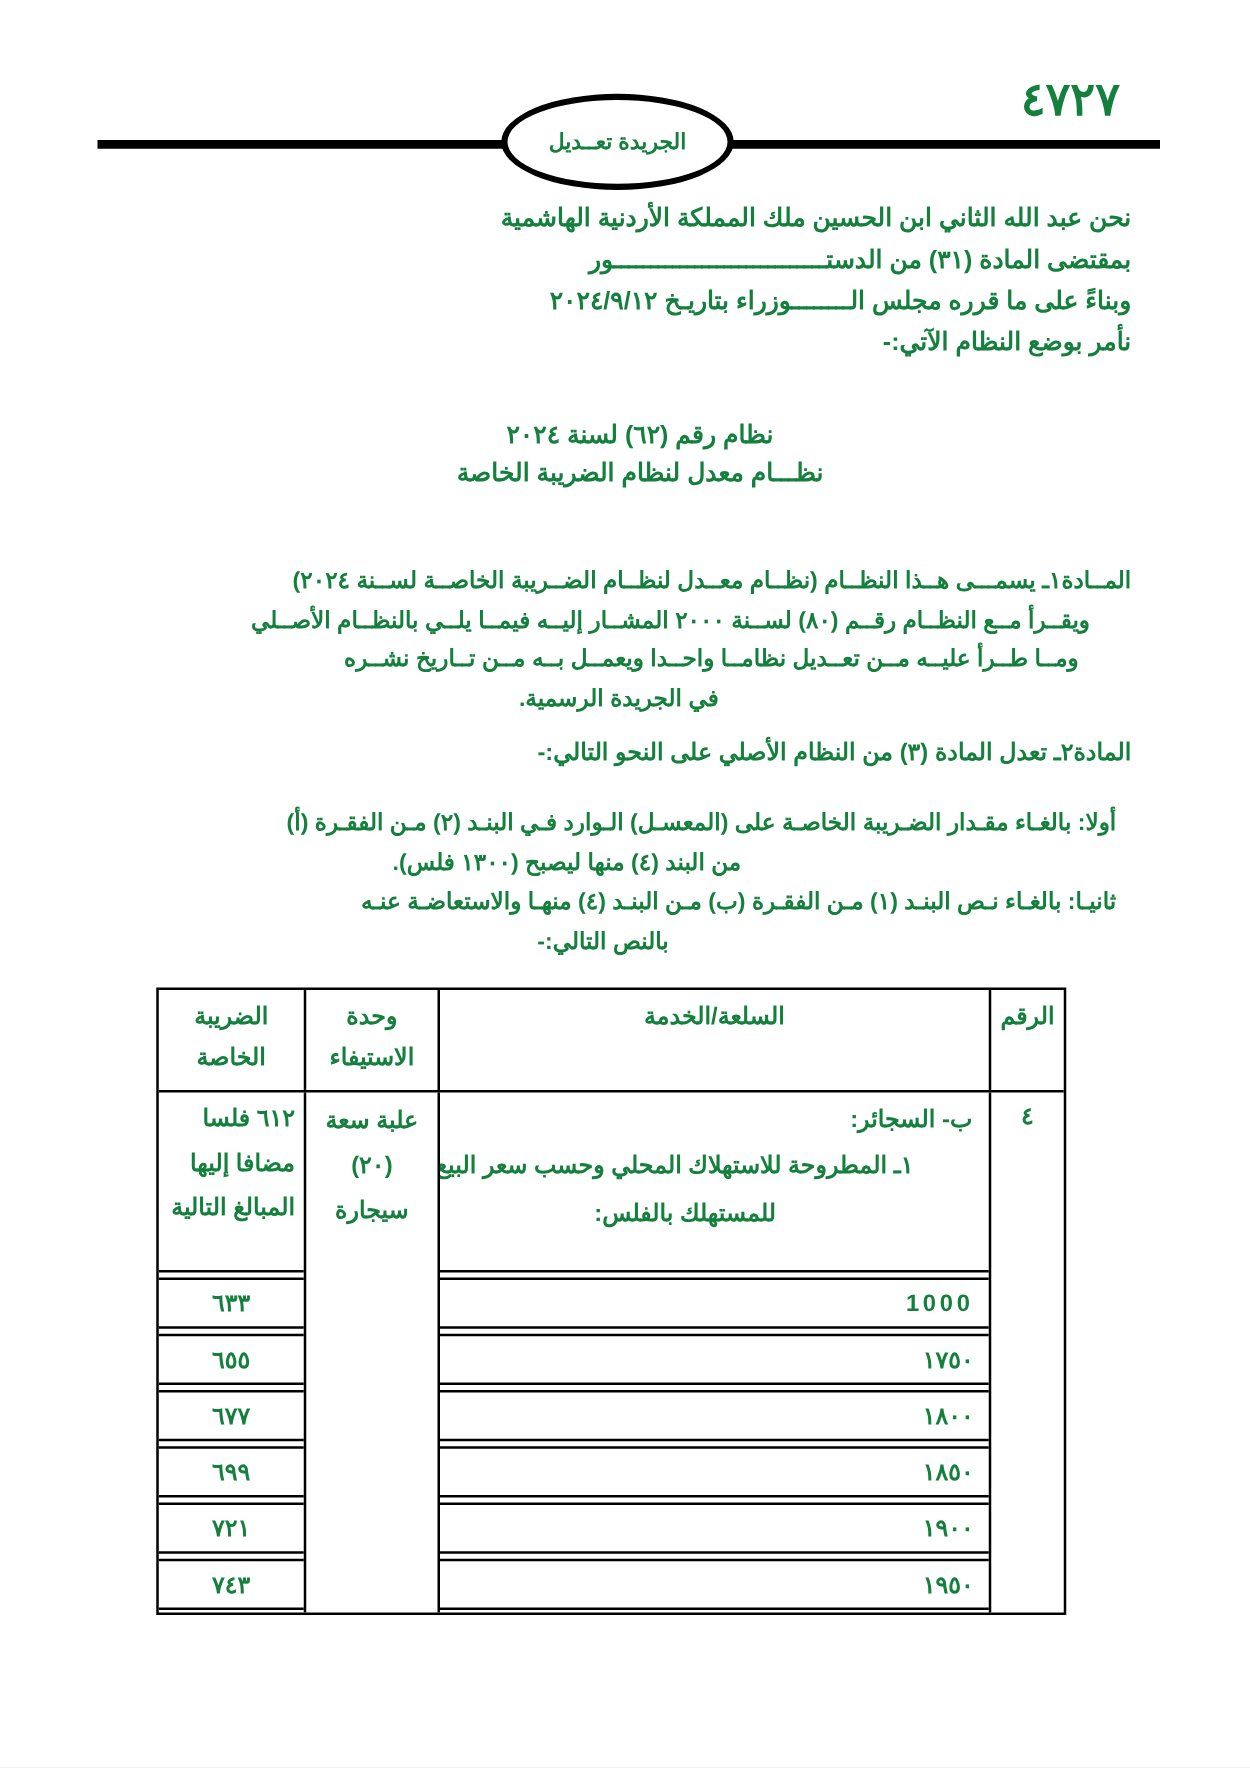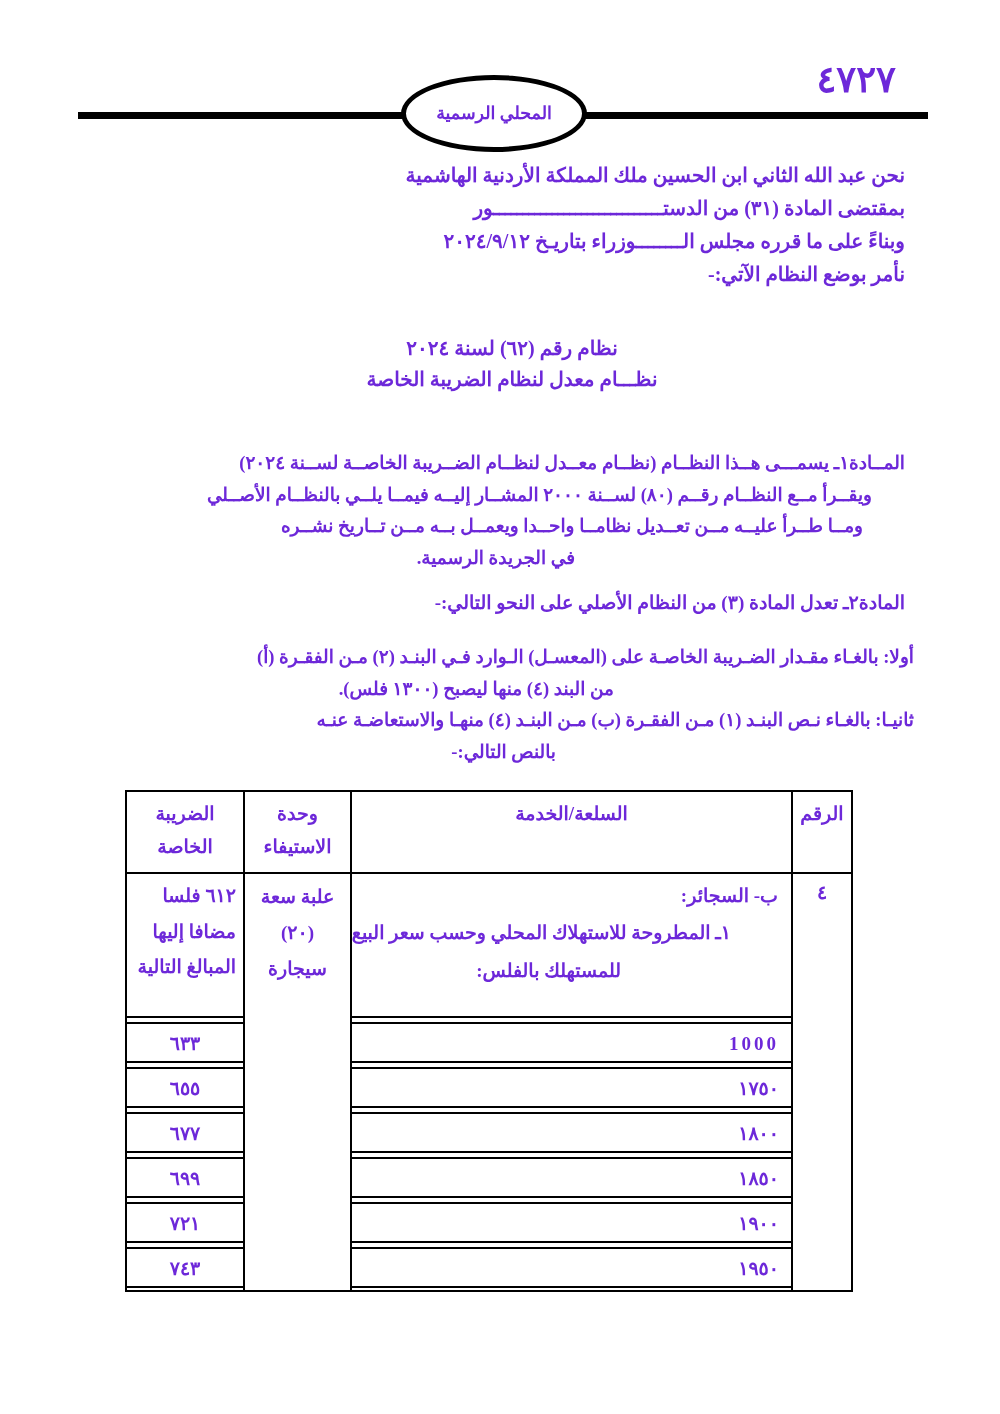--- a/index.html
+++ b/index.html
@@ -1,20 +1,20 @@
 <!DOCTYPE html>
 <html lang="ar" dir="rtl"><head>
 <meta charset="utf-8">
 <style>
   * { margin:0; padding:0; box-sizing:border-box; }
   html,body { background:#e8e8e8; }
   .page {
     position:relative; width:1000px; height:1414px; margin:0 auto;
-    background:#ffffff; color:#6d28d9;
-    font-family:Liberation Serif, serif; font-weight:700;
+    background:#ffffff; color:#15803d;
+    font-family:Liberation Sans, sans-serif; font-weight:700;
     direction:rtl; overflow:hidden;
   }
   
   .page-number {
     position:absolute; top:58px; right:104px;
     font-size:37px; letter-spacing:4px; direction:ltr;
   }
   .gazette-rule {
     position:absolute; top:112px; left:78px; width:850px; height:7px;
     background:#000; z-index:1;
@@ -41,21 +41,21 @@
   }
   .article1 div { white-space:nowrap; }
   .a1-l2 { padding-right:33px; }
   .a1-l3 { padding-right:42px; }
   .a1-l4 { padding-right:330px; }
   .article2-intro {
     position:absolute; top:588px; right:95px;
     font-size:19px; line-height:30px; text-align:right; white-space:nowrap;
   }
   .clauses {
-    position:absolute; top:642px; right:86px; width:815px;
+    position:absolute; top:642px; right:107px; width:815px;
     font-size:18.5px; line-height:31.5px; text-align:right;
   }
   .clauses div { white-space:nowrap; }
   .cl-first2  { padding-right:300px; }
   .cl-second2 { padding-right:358px; }
   
   .doc-table {
     position:absolute; top:790px; left:125px; width:728px; height:502px;
     border:2px solid #000; font-size:19px; direction:rtl;
   }
@@ -85,21 +85,21 @@
 </style>
 </head>
 <body>
 
 <div class="page">
 
   <div class="page-number">٤٧٢٧</div>
 
   <div class="gazette-rule"></div>
   <div class="gazette-oval">
-    <span>المحلي الرسمية</span>
+    <span>الجريدة تعــديل</span>
   </div>
 
   <div class="preamble">
     <div>نحن عبد الله الثاني ابن الحسين ملك المملكة الأردنية الهاشمية</div>
     <div>بمقتضى المادة (٣١) من الدستـــــــــــــــــــــــــــــور</div>
     <div>وبناءً على ما قرره مجلس الــــــــوزراء بتاريـخ ٢٠٢٤/٩/١٢</div>
     <div>نأمر بوضع النظام الآتي:-</div>
   </div>
 
   <div class="decree-title">

